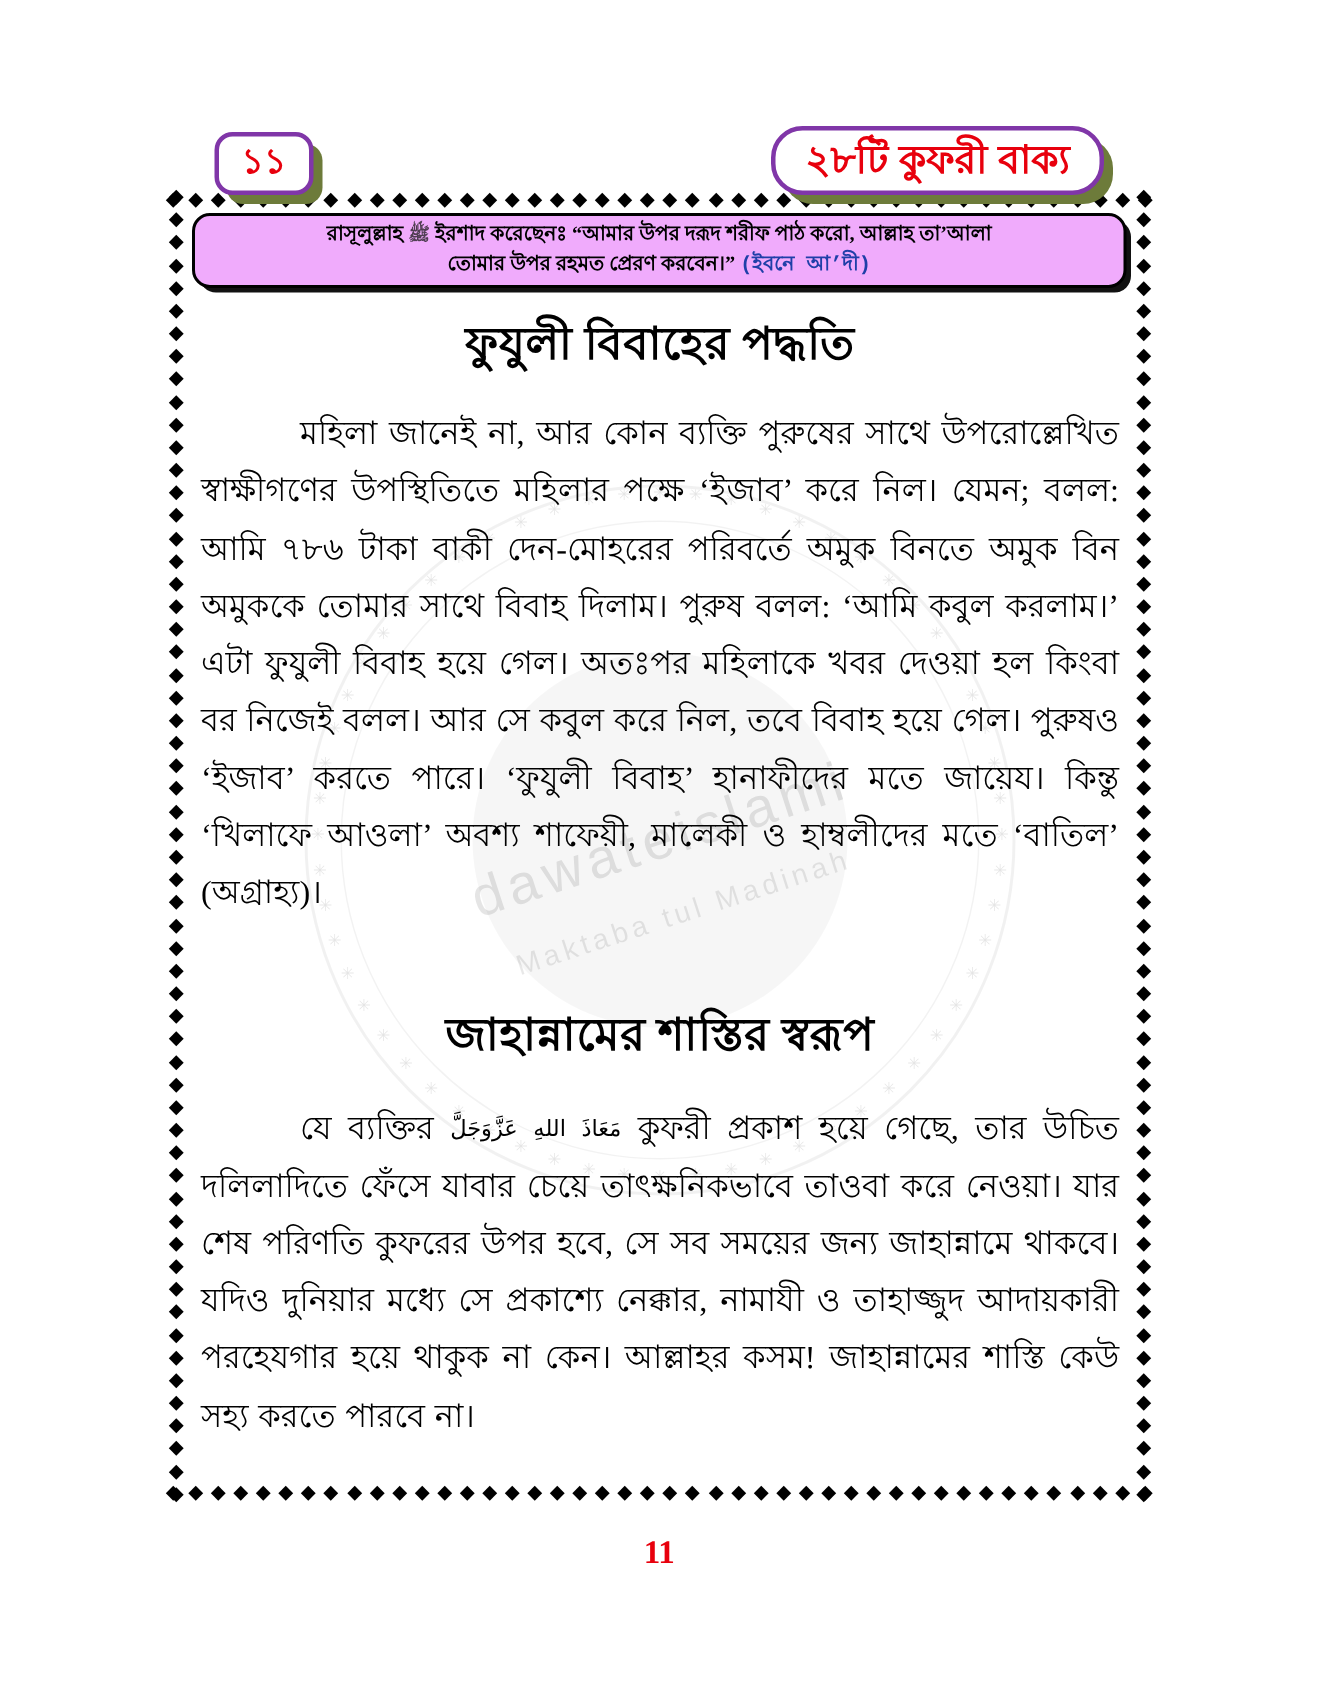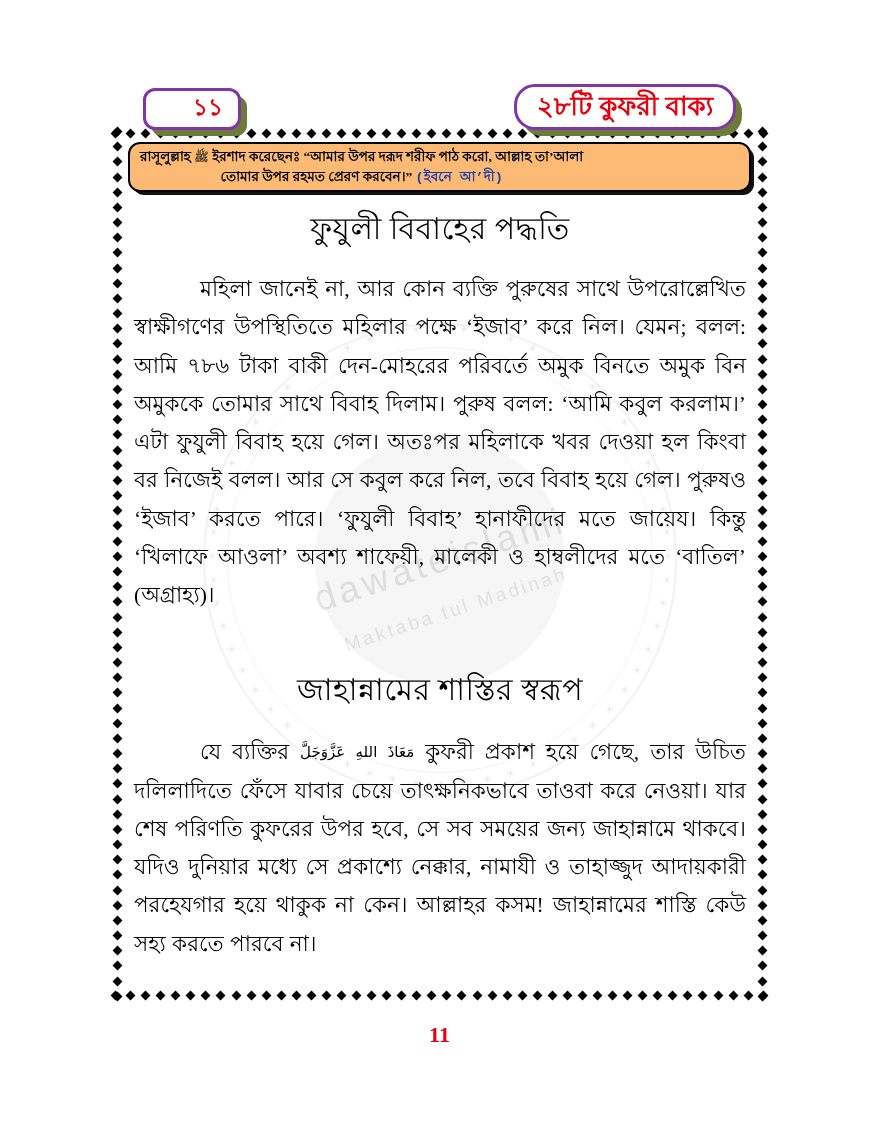--- a/index.html
+++ b/index.html
@@ -89,21 +89,20 @@
     color: #e8000d;
     font-weight: bold;
     line-height: 1;
   }
   #badge-page-number {
     left: 143px;
     top: 88px;
     width: 60px;
     height: 36px;
     font-size: 23px;
-    padding-left: 32px;
   }
   #badge-chapter-title {
     right: 143px;
     top: 84px;
     width: 216px;
     height: 40px;
     font-size: 26px;
     border-radius: 21px;
   }
   .badge span { display: block; padding-bottom: 3px; }
@@ -150,25 +149,26 @@
 
   
   #hadith-box {
     position: absolute;
     left: 128px;
     top: 142px;
     width: 623px;
     height: 50px;
     border: 2px solid #000;
     border-radius: 12px;
-    background: #fdba74;
+    background: #f0abfc;
     box-shadow: 4px 4px 0 -1px #111;
     z-index: 4;
     display: flex;
     align-items: center;
+    justify-content: center;
     padding: 0 10px;
     box-sizing: border-box;
   }
   #hadith-text {
     text-align: center;
     font-size: 13.5px;
     font-weight: bold;
     line-height: 1.45;
     color: #000;
     font-family: "Liberation Serif", serif;
@@ -189,21 +189,21 @@
     position: absolute;
     left: 134px;
     top: 200px;
     width: 612px;
     z-index: 3;
   }
 
   .section-heading {
     text-align: center;
     font-size: 30px;
-    font-weight: normal;
+    font-weight: bold;
     color: #000;
     font-family: "Liberation Serif", serif;
     letter-spacing: .5px;
   }
   #heading-fuzuli-marriage { margin: 5px 0 14px 0; }
   #heading-hell-punishment { margin: 52px 0 16px 0; }
 
   .body-paragraph {
     font-family: "Liberation Serif", serif;
     font-size: 21.5px;

